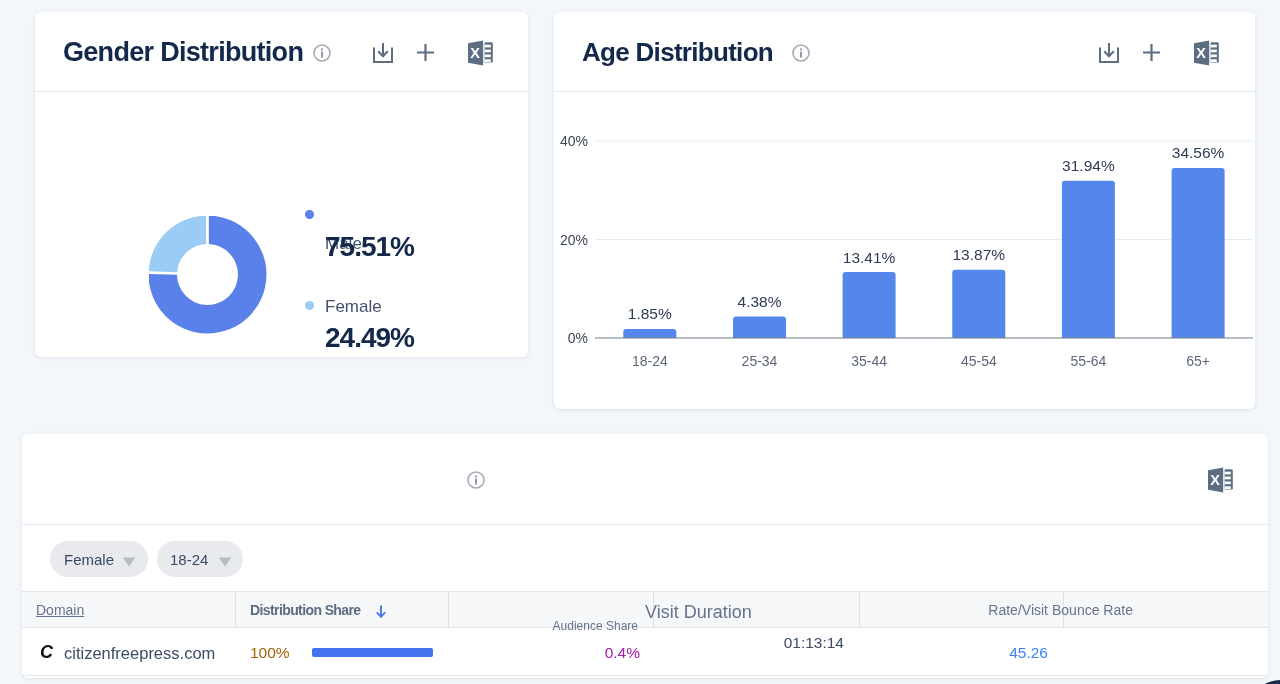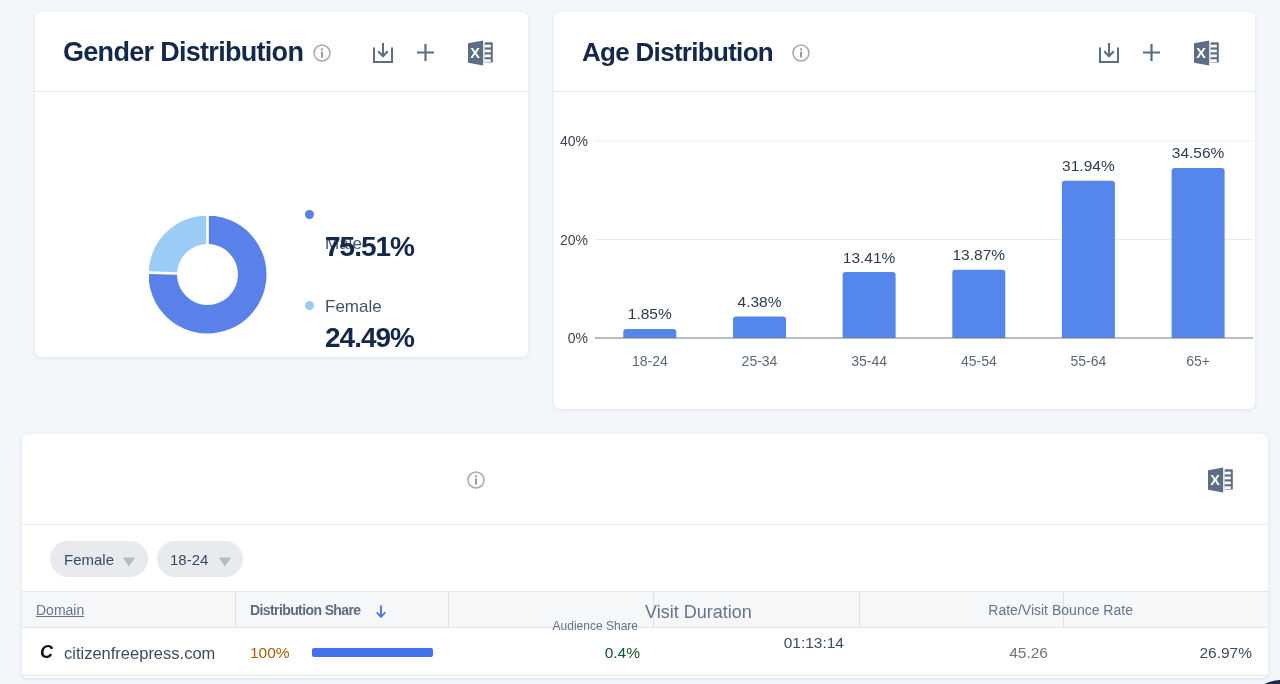--- a/index.html
+++ b/index.html
@@ -161,20 +161,19 @@
   </svg>
   <div class="abs" style="left:417px; top:168px; width:199px; font-size:12px; color:#65748c; text-align:right;margin-top:17px;">Audience Share</div>
   <div class="abs" style="left:623px; top:168px; width:200px; font-size:18px; color:#65748c; ">Visit Duration</div>
   <div class="abs" style="left:826px; top:168px; width:200px; font-size:14px; color:#65748c; text-align:right;">Rate/Visit</div>
   <div class="abs" style="left:1030px; top:168px; width:200px; font-size:14px; color:#65748c; text-align:left;">Bounce Rate</div>
 
   <div class="abs" style="left:18px; top:208px; font-size:18px; font-weight:bold; font-style:italic; color:#101214;">C</div>
   <div class="abs" style="left:42px; top:210px; font-size:16.5px; color:#3c4c66;">citizenfreepress.com</div>
   <div class="abs" style="left:228px; top:210px; font-size:15.5px; color:#a16207;">100%</div>
   <div class="abs" style="left:290px; top:214px; width:121px; height:9px; background:#4372ee; border-radius:2px;"></div>
-  <div class="abs" style="left:417px; top:210px; width:201px; font-size:15.5px; color:#14532d; text-align:right;">0.4%</div>
+  <div class="abs" style="left:417px; top:210px; width:201px; font-size:15.5px; color:#a21caf; text-align:right;">0.4%</div>
   <div class="abs" style="left:623px; top:200px; width:199px; font-size:15.5px; color:#3c4c66; text-align:right;">01:13:14</div>
-  <div class="abs" style="left:826px; top:210px; width:200px; font-size:15.5px; color:#737373; text-align:right;">45.26</div>
-  <div class="abs" style="left:1030px; top:210px; width:200px; font-size:15.5px; color:#3c4c66; text-align:right;">26.97%</div>
+  <div class="abs" style="left:826px; top:210px; width:200px; font-size:15.5px; color:#3b82f6; text-align:right;">45.26</div>
   <div class="abs" style="left:0px; top:241px; width:1246px; height:1px; background:#e6e9ed;"></div>
 </div>
 
 <div class="abs" style="position:absolute; left:1242px; top:680px; width:80px; height:80px; border-radius:50%; background:#1a2a49;"></div>
 
 </body></html>

